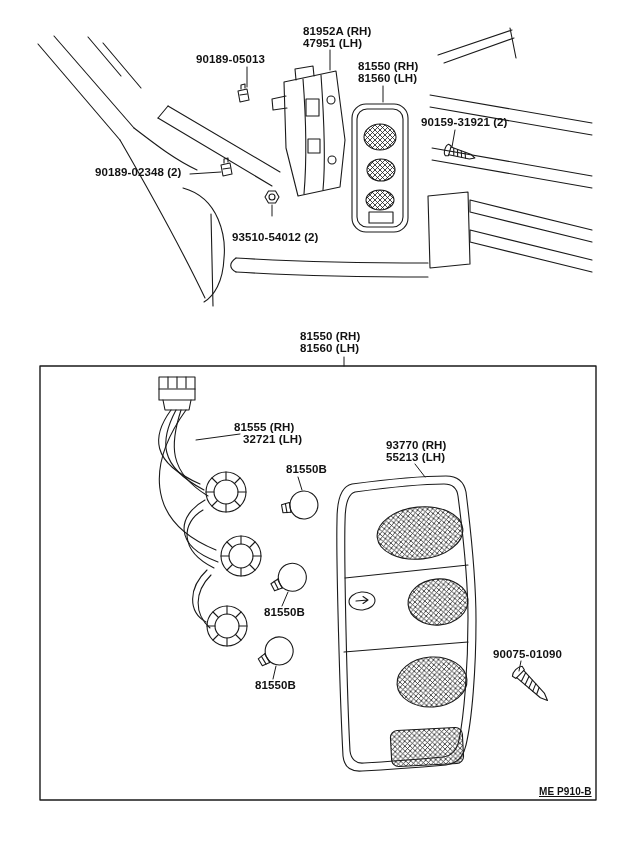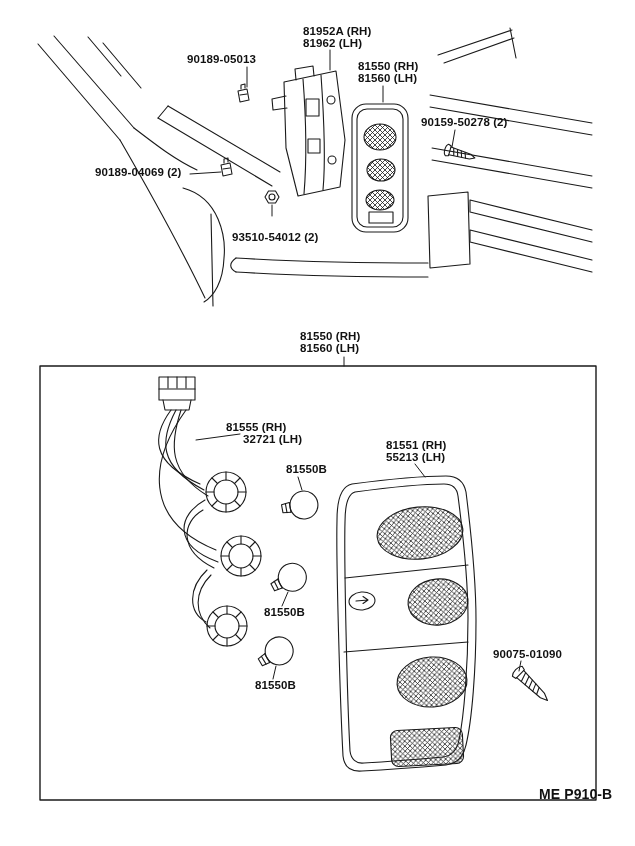--- a/index.html
+++ b/index.html
@@ -13,21 +13,21 @@
   .plabel {
     position:absolute;
     font-family:"Liberation Sans", sans-serif;
     font-weight:bold;
     font-size:11.5px;
     line-height:1;
     color:#111;
     white-space:nowrap;
     letter-spacing:0.1px;
   }
-  .plabel.small { font-size:14px; }
+  .plabel.small { font-size:10px;text-decoration:underline; }
 </style>
 </head>
 <body>
 
 <div class="page">
 
 <svg width="635" height="846" viewBox="0 0 635 846">
   <defs>
     <pattern id="xh" patternUnits="userSpaceOnUse" width="5" height="5">
       <path d="M0,5 L5,0 M0,0 L5,5" stroke="#1a1a1a" stroke-width="0.8" fill="none"></path>
@@ -189,34 +189,34 @@
       <path d="M298,477 L302,490"></path>
       <path d="M415,464 L425,477"></path>
       <path d="M282,606 L288,592"></path>
       <path d="M273,679 L276,666"></path>
       <path d="M521,661 L519,671"></path>
     </g>
   </g>
 </svg>
 
 <div class="plabel" style="left:303px;top:26px">81952A (RH)</div>
-<div class="plabel" style="left:303px;top:38px">81962 (LH)</div>
-<div class="plabel" style="left:187px;top:54px">90189-05013</div>
+<div class="plabel" style="left:303px;top:38px">47951 (LH)</div>
+<div class="plabel" style="left:196px;top:54px">90189-05013</div>
 <div class="plabel" style="left:358px;top:61px">81550 (RH)</div>
 <div class="plabel" style="left:358px;top:73px">81560 (LH)</div>
-<div class="plabel" style="left:421px;top:117px">90159-50278 (2)</div>
-<div class="plabel" style="left:95px;top:167px">90189-04069 (2)</div>
+<div class="plabel" style="left:421px;top:117px">90159-31921 (2)</div>
+<div class="plabel" style="left:95px;top:167px">90189-02348 (2)</div>
 <div class="plabel" style="left:232px;top:232px">93510-54012 (2)</div>
 
 <div class="plabel" style="left:300px;top:331px">81550 (RH)</div>
 <div class="plabel" style="left:300px;top:343px">81560 (LH)</div>
-<div class="plabel" style="left:226px;top:422px">81555 (RH)</div>
+<div class="plabel" style="left:234px;top:422px">81555 (RH)</div>
 <div class="plabel" style="left:243px;top:434px">32721 (LH)</div>
 <div class="plabel" style="left:286px;top:464px">81550B</div>
-<div class="plabel" style="left:386px;top:440px">81551 (RH)</div>
+<div class="plabel" style="left:386px;top:440px">93770 (RH)</div>
 <div class="plabel" style="left:386px;top:452px">55213 (LH)</div>
 <div class="plabel" style="left:264px;top:607px">81550B</div>
 <div class="plabel" style="left:255px;top:680px">81550B</div>
 <div class="plabel" style="left:493px;top:649px">90075-01090</div>
 
 <div class="plabel small" style="left:539px;top:787px">ME P910-B</div>
 
 </div>
 
 </body></html>

